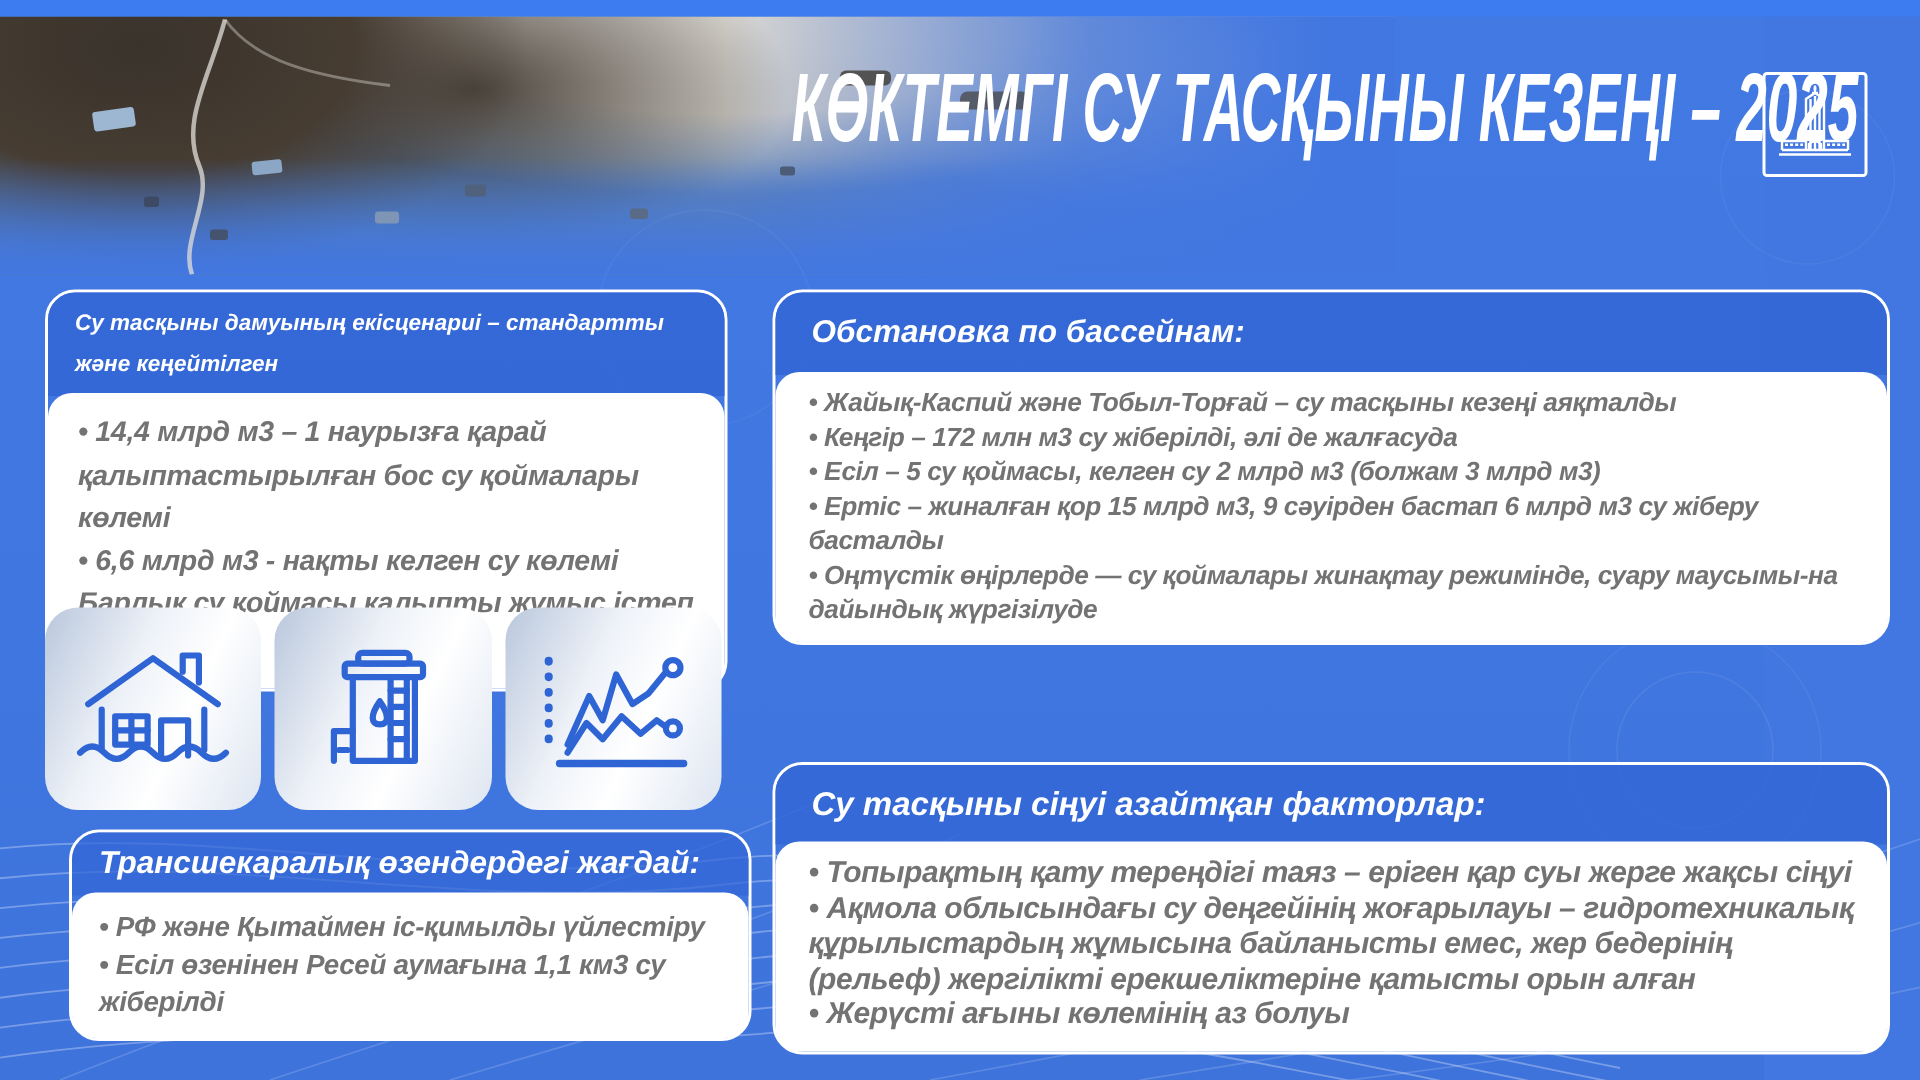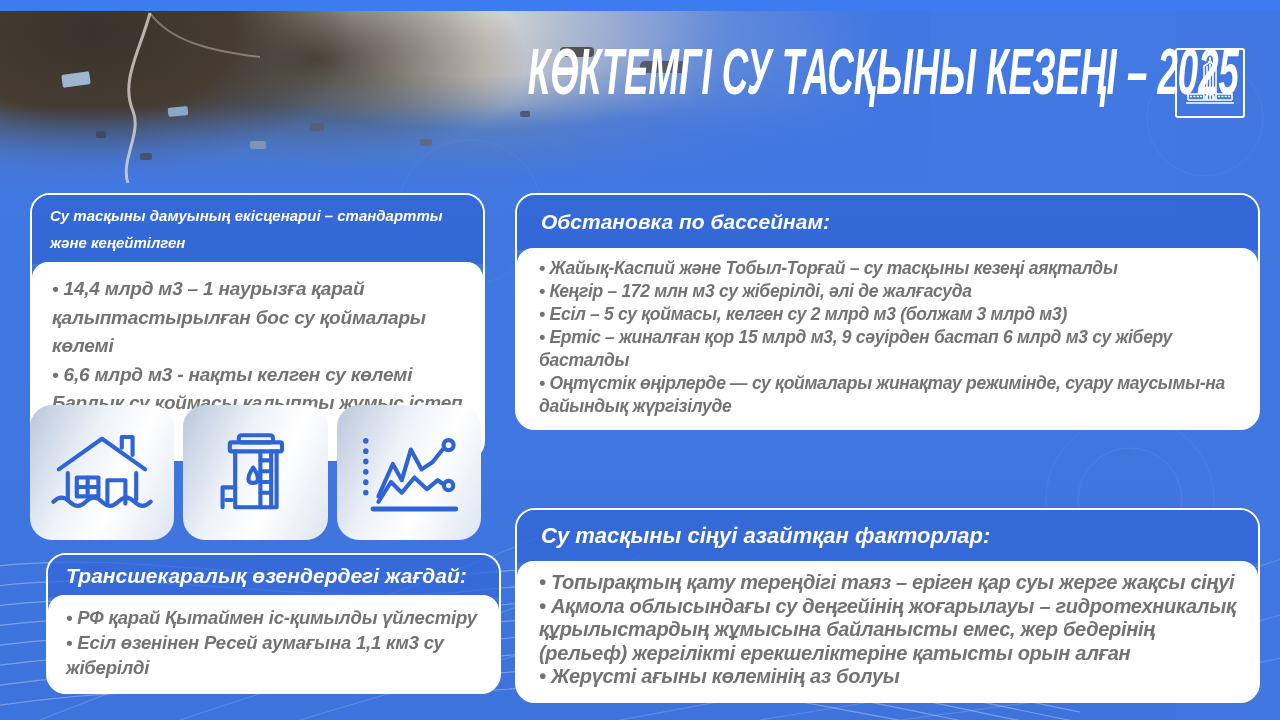--- a/index.html
+++ b/index.html
@@ -177,21 +177,21 @@
           <path d="M26 82 L40 60 L52 72 L66 55 L80 68 L92 58 L99 63"></path>
           <circle cx="104" cy="64" r="5.2"></circle>
         </g>
       </svg>
     </div>
   </div>
 
   <div class="card card-b">
     <div class="card-head">Трансшекаралық өзендердегі жағдай:</div>
     <div class="card-body">
-      <p class="para">• РФ қарай Қытаймен іс-қимылды үйлестіру</p>
+      <p class="para">• РФ және Қытаймен іс-қимылды үйлестіру</p>
       <p class="para">• Есіл өзенінен Ресей аумағына 1,1 км3 су жіберілді</p>
     </div>
   </div>
 
   <div class="card card-c">
     <div class="card-head">Обстановка по бассейнам:</div>
     <div class="card-body">
       <p class="para">• Жайық-Каспий және Тобыл-Торғай – су тасқыны кезеңі аяқталды</p>
       <p class="para">• Кеңгір – 172 млн м3 су жіберілді, әлі де жалғасуда</p>
       <p class="para">• Есіл – 5 су қоймасы, келген су 2 млрд м3 (болжам 3 млрд м3)</p>

